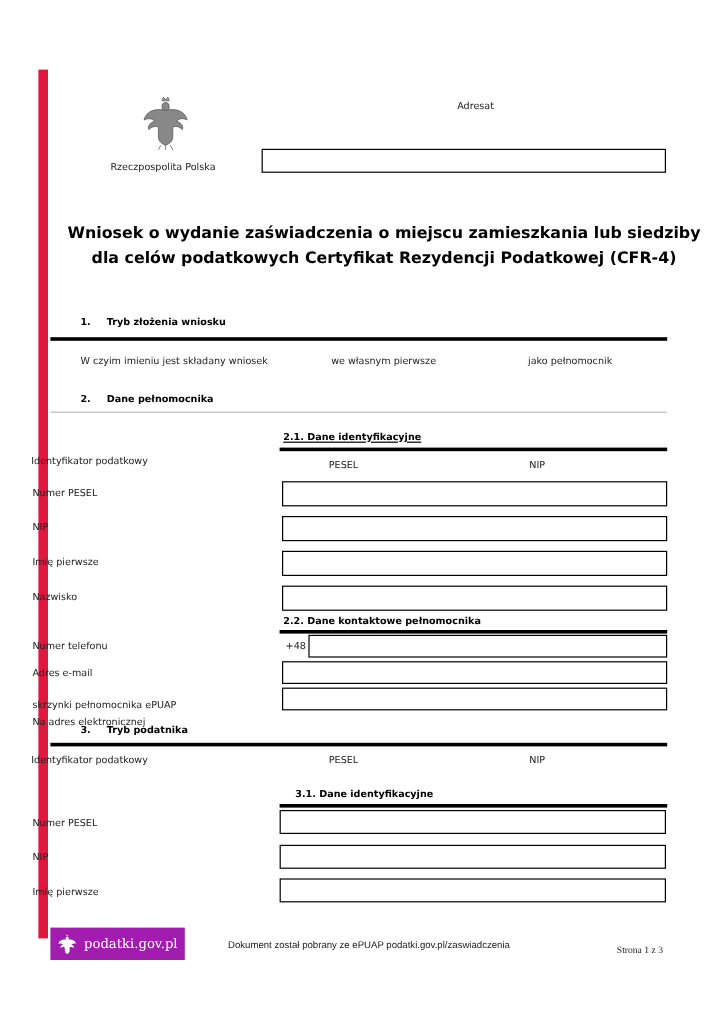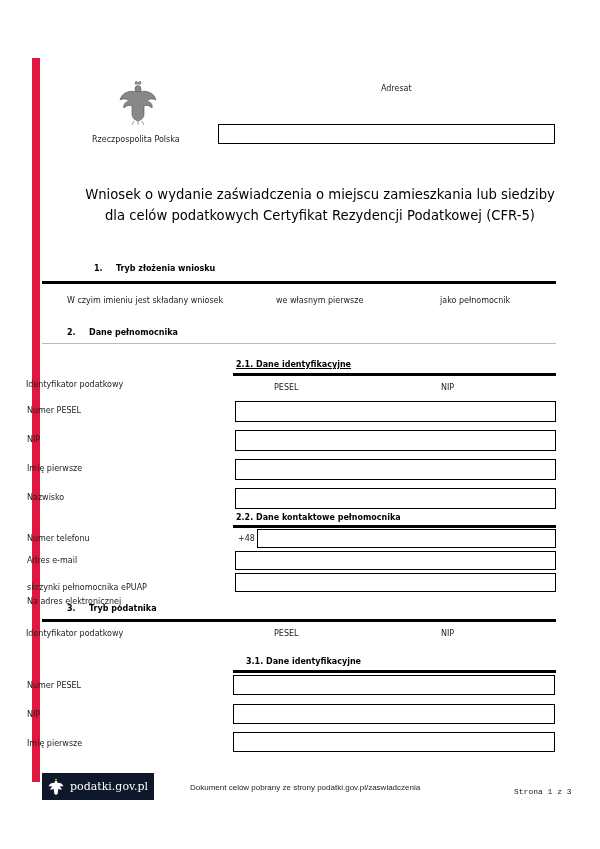--- a/index.html
+++ b/index.html
@@ -4,58 +4,58 @@
 <style>
   html, body { margin: 0; padding: 0; background: #ffffff; }
   body { width: 600px; height: 849px; position: relative; overflow: hidden;
          font-family: "DejaVu Sans", sans-serif; color: #111; }
   .abs { position: absolute; }
   .redbar { left: 32px; top: 58px; width: 8px; height: 724px; background: #e0173f; }
   .emblem { left: 118px; top: 80px; width: 40px; height: 46px; }
   .rp-label { left: 92px; top: 135px; font-size: 8px; color: #222; }
   .adresat-label { left: 381px; top: 84px; font-size: 8px; color: #222; text-align: center; }
   .adresat-box { left: 218px; top: 124px; width: 337px; height: 20px; border: 1.3px solid #000; box-sizing: border-box; }
-  .title { left: 40px; width: 560px; text-align: center; font-weight: normal; font-size: 13.2px; color: #000; }
+  .title { left: 40px; width: 560px; text-align: center; font-weight: bold; font-size: 13.2px; color: #000; }
   .t1 { top: 187px; }
   .t2 { top: 208px; }
   .sec { font-size: 8px; font-weight: bold; color: #000; }
   .sec .num { display: inline-block; width: 22px; }
   .rule-thick { height: 3px; background: #000; }
   .rule-thin { height: 1px; background: #bbb; }
   .txt { font-size: 8px; color: #222; white-space: nowrap; }
   .lbl { font-size: 8px; color: #222; text-align: left; width: 200px; white-space: nowrap; }
   .box { border: 1.3px solid #000; box-sizing: border-box; background: #fff; }
   .sub { font-size: 8px; font-weight: bold; color: #000; }
-  .footer-logo { left: 42px; top: 773px; width: 112px; height: 27px; background: #0f172a; display: flex; align-items: center; }
+  .footer-logo { left: 42px; top: 773px; width: 112px; height: 27px; background: #a21caf; display: flex; align-items: center; }
   .footer-logo .eagle { width: 16px; height: 18px; margin-left: 6px; }
   .footer-logo .brand { color: #fff; font-family: "DejaVu Serif", serif; font-size: 11px; margin-left: 6px; }
   .footer-note { left: 190px; top: 783px; font-family: "Liberation Sans", sans-serif; font-size: 8px; color: #222; }
-  .footer-page { left: 514px; top: 787px; font-family: Liberation Mono, monospace; font-size: 8px; color: #222; }
+  .footer-page { left: 514px; top: 787px; font-family: Liberation Serif, serif; font-size: 8px; color: #222; }
 </style>
 </head>
 <body>
 
 <div class="abs redbar"></div>
 
 <svg class="abs emblem" viewBox="0 0 40 46">
   <g fill="#888" stroke="#555" stroke-width="0.6">
     <path d="M17 4 L18 1 L20 3 L22 1 L23 4 Z" fill="#999"></path>
     <ellipse cx="20" cy="9" rx="3" ry="3.5"></ellipse>
     <path d="M20 12 C12 10 4 12 2 20 C6 18 9 19 11 21 C7 22 5 25 6 28 C9 25 12 25 14 26 L14 34 C14 38 17 40 20 41 C23 40 26 38 26 34 L26 26 C28 25 31 25 34 28 C35 25 33 22 29 21 C31 19 34 18 38 20 C36 12 28 10 20 12 Z"></path>
     <path d="M16 41 L14 45 M20 41 L20 45 M24 41 L26 45" fill="none"></path>
   </g>
 </svg>
 <div class="abs rp-label">Rzeczpospolita Polska</div>
 <div class="abs adresat-label">Adresat</div>
 <div class="abs adresat-box"></div>
 
 <div class="abs title t1">Wniosek o wydanie zaświadczenia o miejscu zamieszkania lub siedziby</div>
-<div class="abs title t2">dla celów podatkowych Certyfikat Rezydencji Podatkowej (CFR-5)</div>
+<div class="abs title t2">dla celów podatkowych Certyfikat Rezydencji Podatkowej (CFR-4)</div>
 
-<div class="abs sec" style="left:67px; top:264px;margin-left:27px;">
+<div class="abs sec" style="left:67px; top:264px;">
   <span class="num">1.</span><span>Tryb złożenia wniosku</span>
 </div>
 <div class="abs rule-thick" style="left:42px; top:281px; width:514px;"></div>
 <div class="abs txt" style="left:67px; top:296px;">W czyim imieniu jest składany wniosek</div>
 <div class="abs txt" style="left:276px; top:296px;">we własnym pierwsze</div>
 <div class="abs txt" style="left:440px; top:296px;">jako pełnomocnik</div>
 
 <div class="abs sec" style="left:67px; top:328px;">
   <span class="num">2.</span><span>Dane pełnomocnika</span>
 </div>
@@ -105,14 +105,14 @@
 <div class="abs box" style="left:233px; top:732px; width:322px; height:20px;"></div>
 
 <div class="abs footer-logo">
   <svg class="eagle" viewBox="0 0 16 18">
     <path d="M7 2 L7.5 0.5 L8 1.5 L8.5 0.5 L9 2 Z" fill="#f5c400"></path>
     <ellipse cx="8" cy="4" rx="1.3" ry="1.5" fill="#fff"></ellipse>
     <path d="M8 5 C5 4.5 1.5 5 0.5 8.5 C2 8 3.5 8.3 4.5 9 C3 9.5 2 11 2.5 12 C3.5 11 5 11 6 11.5 L6 14 C6 15.5 7 16.5 8 17 C9 16.5 10 15.5 10 14 L10 11.5 C11 11 12.5 11 13.5 12 C14 11 13 9.5 11.5 9 C12.5 8.3 14 8 15.5 8.5 C14.5 5 11 4.5 8 5 Z" fill="#fff"></path>
   </svg>
   <span class="brand">podatki.gov.pl</span>
 </div>
-<div class="abs footer-note">Dokument celów pobrany ze strony podatki.gov.pl/zaswiadczenia</div>
+<div class="abs footer-note">Dokument został pobrany ze ePUAP podatki.gov.pl/zaswiadczenia</div>
 <div class="abs footer-page">Strona 1 z 3</div>
 
 </body></html>

